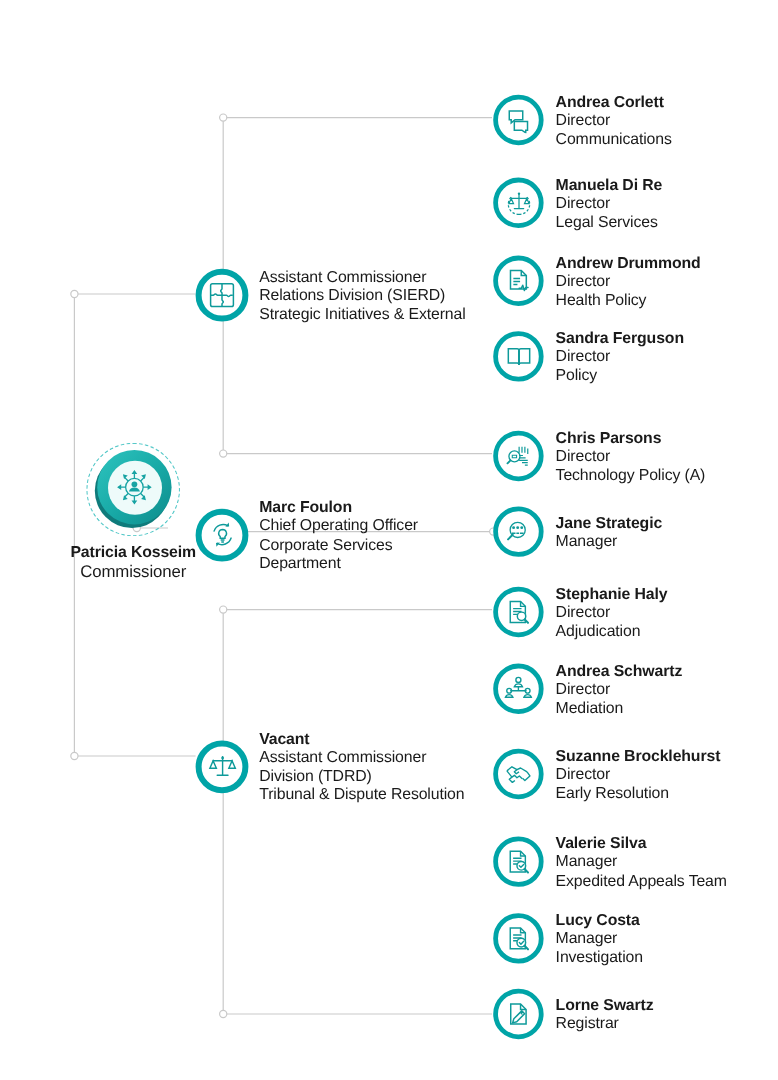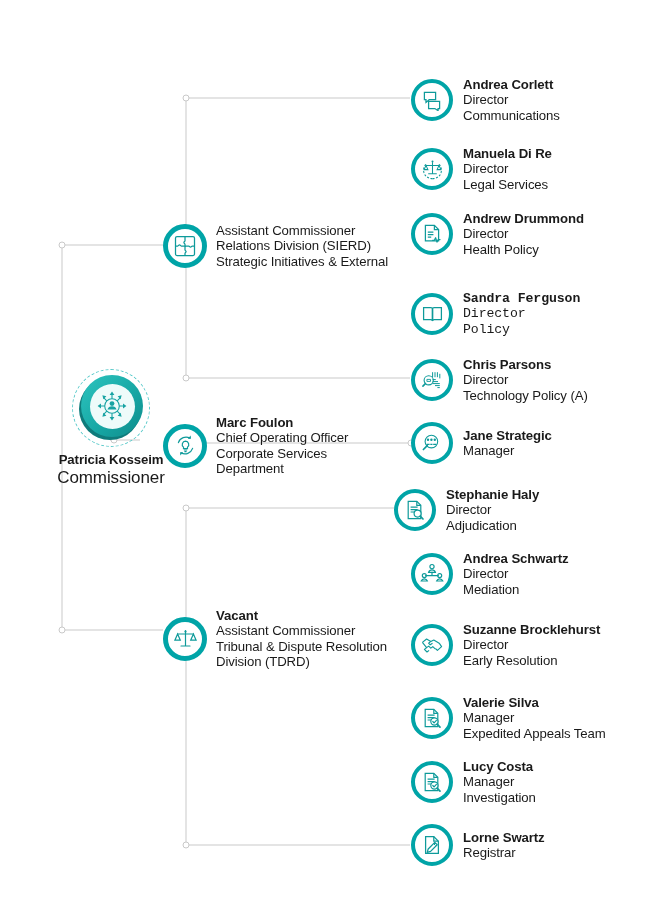--- a/index.html
+++ b/index.html
@@ -127,21 +127,21 @@
     background: #eefbfa;
     display: flex;
     align-items: center;
     justify-content: center;
   }
   .root-label {
     margin-top: 5px;
     line-height: 1.2;
   }
   .root-label .node-name { font-size: 13.2px; }
-  .root-label .node-role { font-size: 17px; }
+  .root-label .node-role { font-size: 14px; }
 
   svg { display: block; }
 </style>
 </head>
 <body>
 
 <div id="chart-canvas">
 
   <svg id="connectors" viewBox="0 0 648 900" width="648" height="900">
     <g stroke="#c9c9c9" stroke-width="1" fill="none">
@@ -240,22 +240,22 @@
       <svg width="25" height="25" viewBox="0 0 25 25" stroke="#0e9a9a" stroke-width="1.2" fill="none">
         <path d="M12.5 4.6v15.4M8 20h9M4.6 8h15.8" stroke-linecap="round"></path>
         <circle cx="12.5" cy="5.6" r="1.1" fill="#0e9a9a" stroke="none"></circle>
         <path d="M4.6 8 1.9 14.2h5.4z"></path>
         <path d="M20.4 8l-2.7 6.2h5.4z"></path>
       </svg>
     </div>
     <div class="node-text">
       <div class="node-name">Vacant</div>
       <div class="node-role">Assistant Commissioner</div>
+      <div class="node-unit">Division (TDRD)</div>
       <div class="node-unit">Tribunal &amp; Dispute Resolution</div>
-      <div class="node-unit">Division (TDRD)</div>
     </div>
   </div>
 
   <div class="node leaf" style="left:411px; top:77px;">
     <div class="node-icon">
       <svg width="22" height="22" viewBox="0 0 22 22" stroke="#0e9a9a" stroke-width="1.25" fill="none">
         <path d="M3.4 3.4h11.2v7.3H8.2L5 13.4v-2.7H3.4z"></path>
         <path d="M7.6 12.3h11v7.2h-1.5v2.2l-3.2-2.2H7.6z" fill="#ffffff"></path>
       </svg>
     </div>
@@ -292,21 +292,21 @@
         <path d="M11.6 17.3h1.8l1.2-2.6 1.4 4.4 1.2-2.6h1.8" stroke-linecap="round" stroke-linejoin="round"></path>
       </svg>
     </div>
     <div class="node-text">
       <div class="node-name">Andrew Drummond</div>
       <div class="node-role">Director</div>
       <div class="node-unit">Health Policy</div>
     </div>
   </div>
 
-  <div class="node leaf" style="left:411px; top:291px;font-family:Liberation Mono, monospace;">
+  <div class="node leaf" style="left:411px; top:274px;">
     <div class="node-icon">
       <svg width="23" height="23" viewBox="0 0 23 23" stroke="#0e9a9a" stroke-width="1.25" fill="none">
         <path d="M2.6 4.6h7.3c.9 0 1.6.7 1.6 1.6v11.9c0-.9-.7-1.6-1.6-1.6H2.6z"></path>
         <path d="M20.4 4.6h-7.3c-.9 0-1.6.7-1.6 1.6v11.9c0-.9.7-1.6 1.6-1.6h7.3z"></path>
         <path d="M11.5 6.2v11.9"></path>
       </svg>
     </div>
     <div class="node-text">
       <div class="node-name">Sandra Ferguson</div>
       <div class="node-role">Director</div>
@@ -343,21 +343,21 @@
         <circle cx="13.8" cy="7.7" r="1.2" fill="#0e9a9a" stroke="none"></circle>
         <path d="M5.4 12.4h3.2M9.3 12.4h2.2M12.2 12.4h3.2" stroke-width="1.2"></path>
       </svg>
     </div>
     <div class="node-text">
       <div class="node-name">Jane Strategic</div>
       <div class="node-role">Manager</div>
     </div>
   </div>
 
-  <div class="node leaf" style="left:394px; top:487px;">
+  <div class="node leaf" style="left:411px; top:487px;">
     <div class="node-icon">
       <svg width="22" height="22" viewBox="0 0 22 22" stroke="#0e9a9a" stroke-width="1.2" fill="none">
         <path d="M4.2 2.3h8.6l4 4v13.4H4.2z"></path>
         <path d="M12.8 2.3v4h4"></path>
         <path d="M6.6 8.2h7M6.6 10.6h7M6.6 13h4"></path>
         <circle cx="13.6" cy="14.6" r="3.5" fill="#ffffff"></circle>
         <path d="M16.2 17.2 19 20" stroke-linecap="round" stroke-width="1.7"></path>
       </svg>
     </div>
     <div class="node-text">

